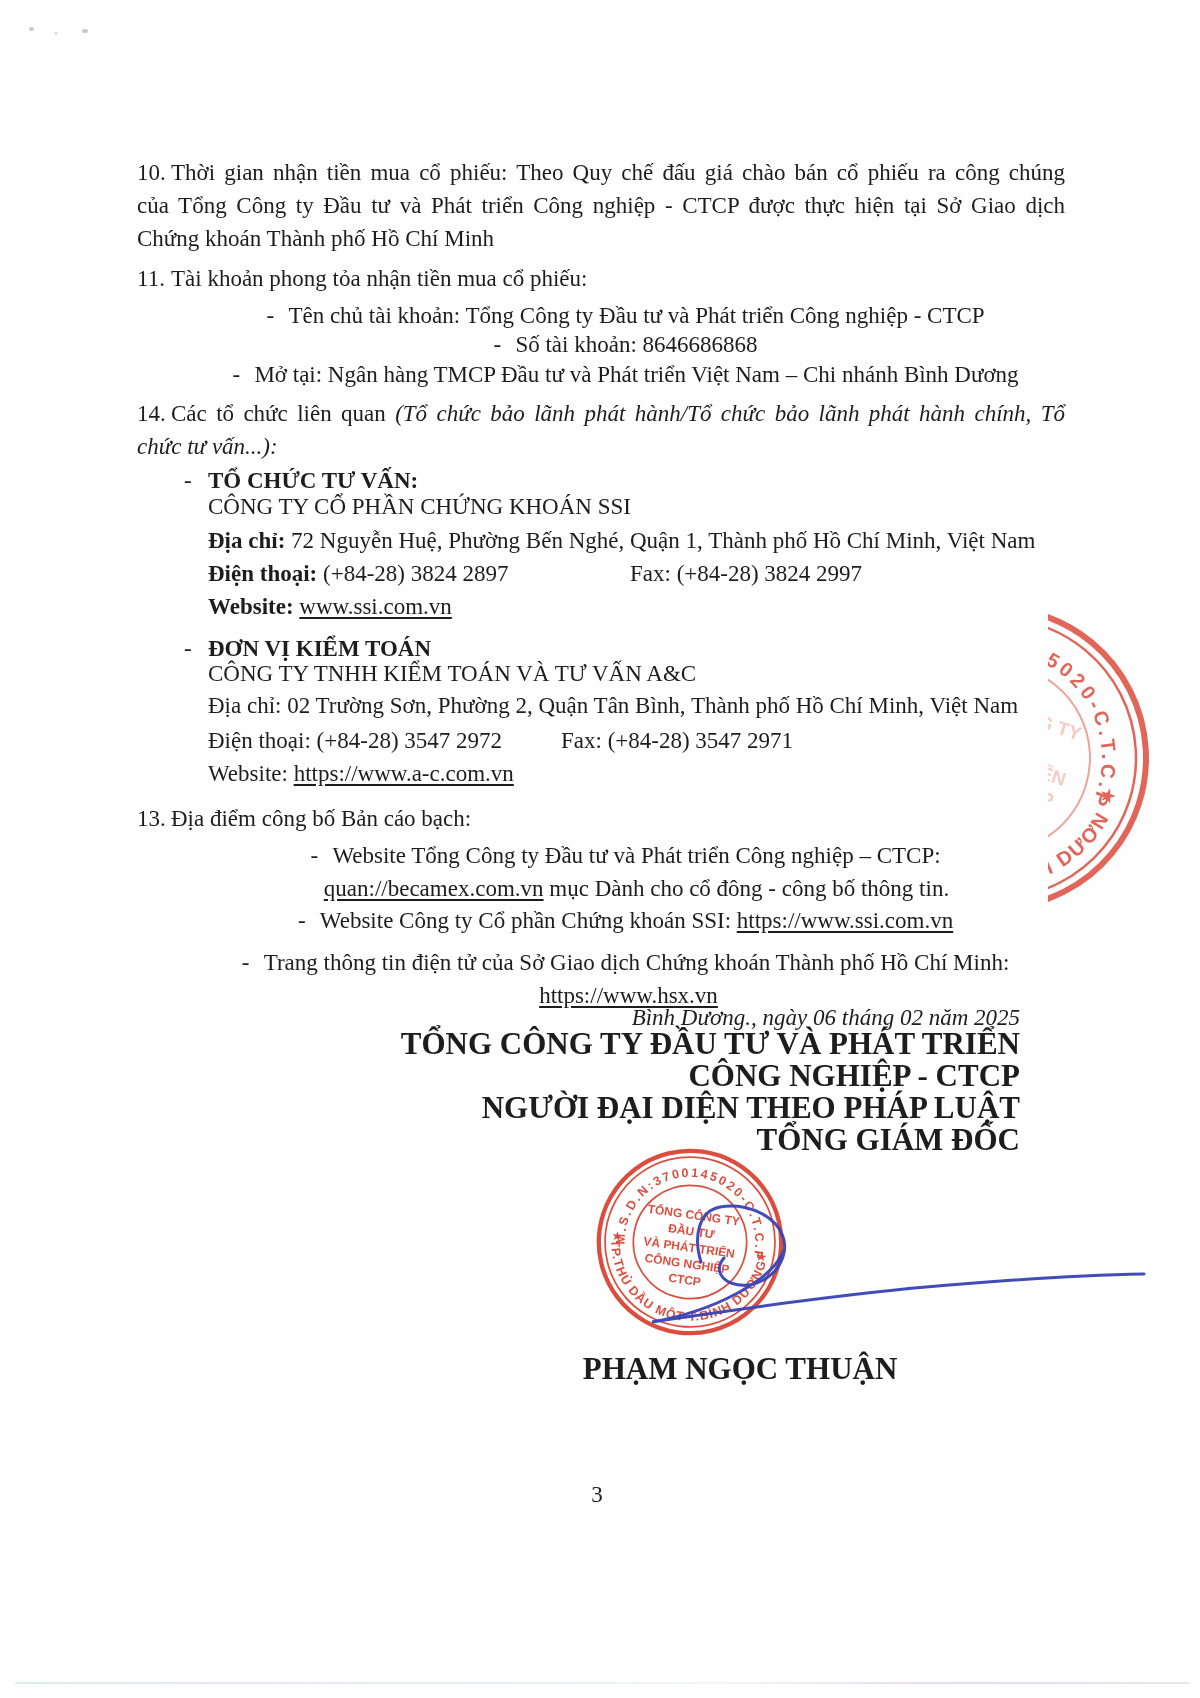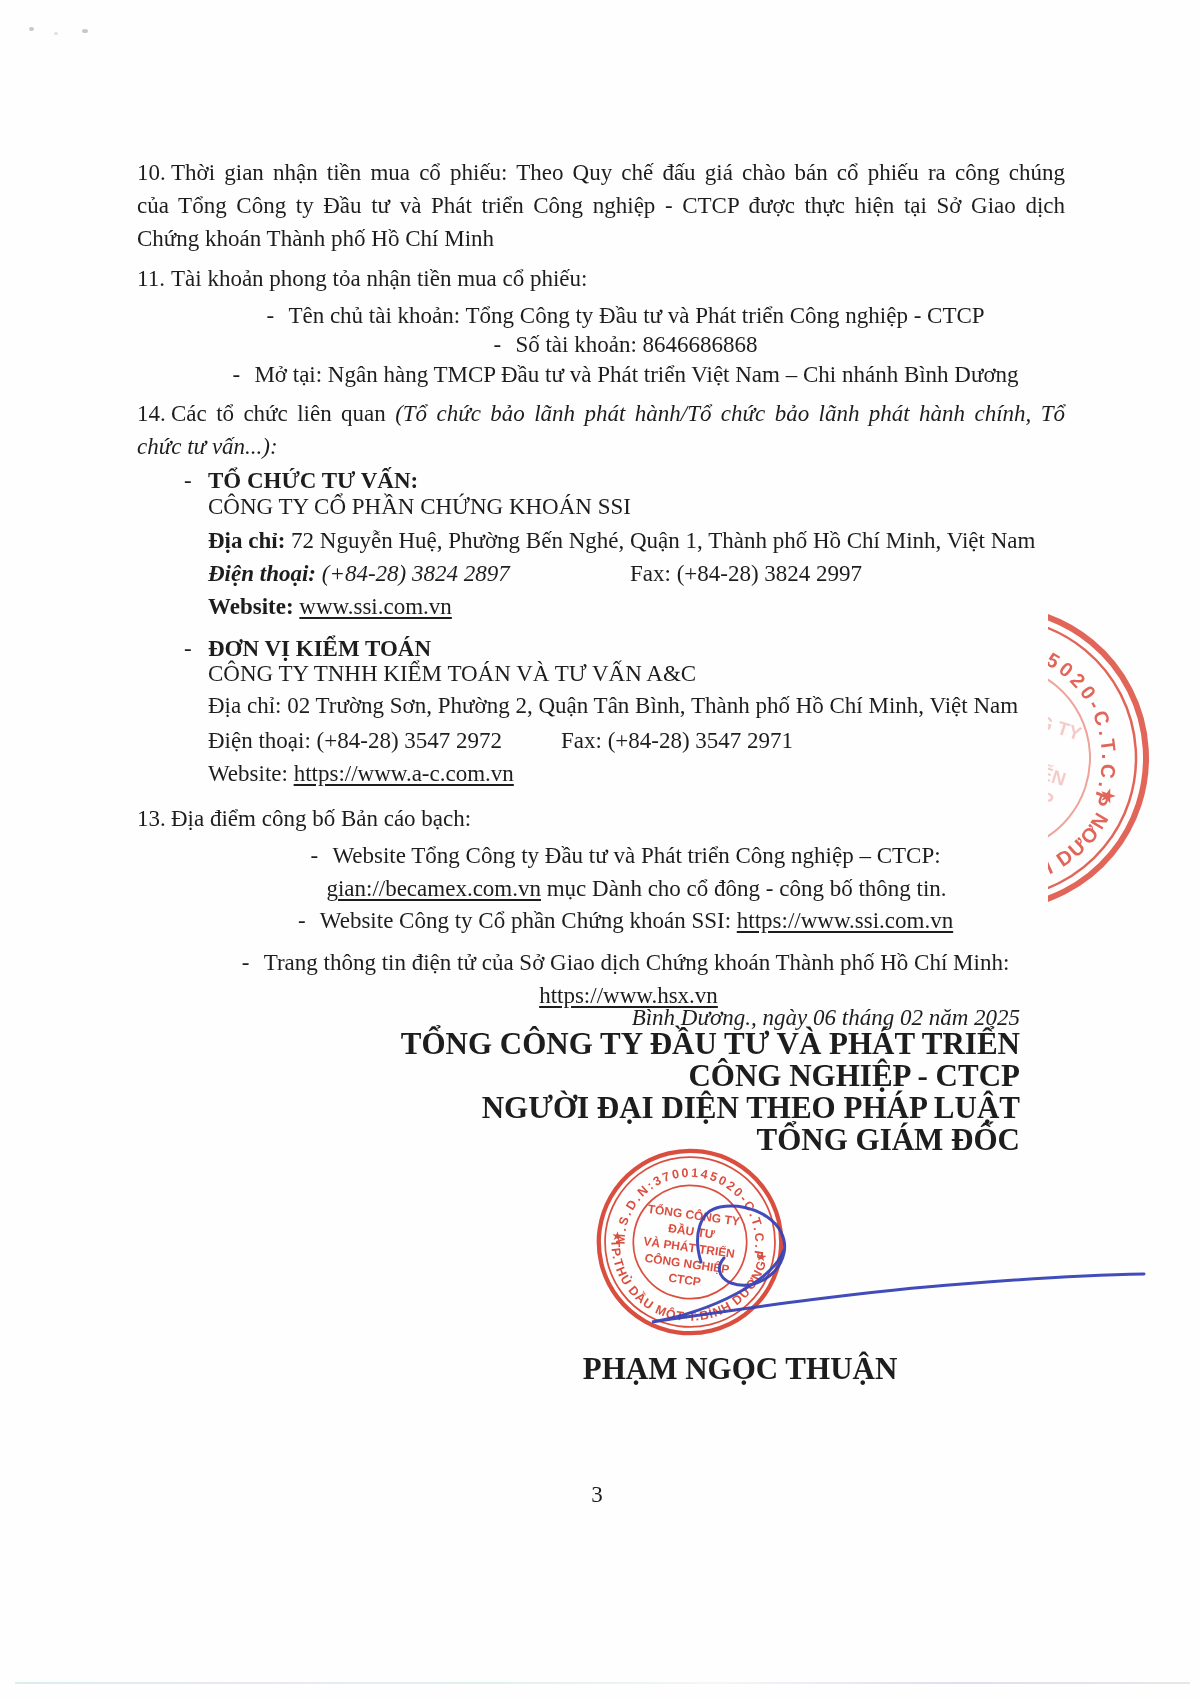--- a/index.html
+++ b/index.html
@@ -15,21 +15,21 @@
   .num{display:inline-block;width:34px;}
   .cont{}
   .subrow{position:absolute;left:172px;width:893px;text-align:center;}
   .subrow .dash{display:inline-block;width:36px;}
   .subrow12{position:absolute;left:184px;width:881px;}
   .subrow12 .dash{display:inline-block;width:24px;}
   .detail{position:absolute;left:208px;width:860px;}
   .bold{font-weight:bold;}
   .it{font-style:italic;}
   .link{text-decoration:underline;text-underline-offset:3px;text-decoration-thickness:1.5px;}
-  .phone-cell-ssi{display:inline-block;width:422px;font-style:italic;}
+  .phone-cell-ssi{display:inline-block;width:422px;}
   .phone-cell-anc{display:inline-block;width:353px;}
   .sigblock{position:absolute;left:380px;width:640px;text-align:center;}
   .sigline{position:absolute;left:0;width:100%;text-align:right;}
   .caps{font-weight:bold;font-size:31px;}
   .speck{position:absolute;background:#9a9a9a;border-radius:50%;opacity:.55;}
   .scanline{position:absolute;left:15px;top:1682px;width:1175px;height:2px;opacity:.55;
     background:linear-gradient(90deg,rgba(110,205,190,.5),rgba(175,160,220,.45),rgba(110,200,185,.4),rgba(200,200,210,.3),rgba(165,140,215,.55),rgba(150,150,160,.4));}
   .stamp-svg{position:absolute;pointer-events:none;}
   .sig-svg{position:absolute;pointer-events:none;}
 </style>
@@ -74,21 +74,21 @@
   <div class="detail" style="top:724px">
     <span class="phone-cell-anc"><span>Điện thoại:</span><span> (+84-28) 3547 2972</span></span><span>Fax:</span><span> (+84-28) 3547 2971</span>
   </div>
   <div class="detail" style="top:757px"><span>Website:</span><span> </span><span class="link">https://www.a-c.com.vn</span></div>
 
   <div class="block" style="top:802px">
     <span class="num">13.</span><span>Địa điểm công bố Bản cáo bạch:</span>
   </div>
   <div class="subrow" style="top:839px">
     <span class="dash">-</span><span>Website Tổng Công ty Đầu tư và Phát triển Công nghiệp – CTCP:</span>
-    <div style="margin-left:36px"><span class="link">gian://becamex.com.vn</span><span> mục Dành cho cổ đông - công bố thông tin.</span></div>
+    <div style="margin-left:36px"><span class="link">quan://becamex.com.vn</span><span> mục Dành cho cổ đông - công bố thông tin.</span></div>
   </div>
   <div class="subrow" style="top:904px">
     <span class="dash">-</span><span>Website Công ty Cổ phần Chứng khoán SSI: </span><span class="link">https://www.ssi.com.vn</span>
   </div>
   <div class="subrow" style="top:946px">
     <span class="dash">-</span><span>Trang thông tin điện tử của Sở Giao dịch Chứng khoán Thành phố Hồ Chí Minh:</span>
     <div style="margin-left:20px"><span class="link">https://www.hsx.vn</span></div>
   </div>
 
   <div class="sigblock" style="top:0;height:0">

